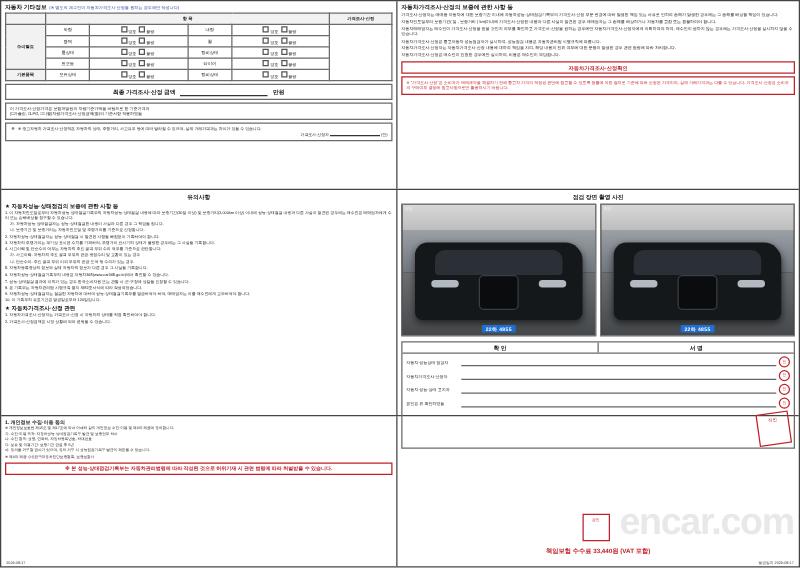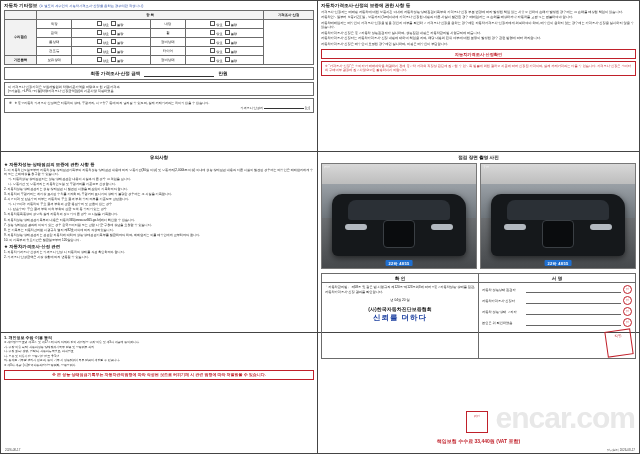--- a/index.html
+++ b/index.html
@@ -242,33 +242,20 @@
           <div class="photolabel">후면</div>
         </div>
       </div>
 
       <div style="border:0.5px solid #6b6b6b;margin-top:4px;">
         <div class="signhead">
           <div>확 인</div>
           <div>서 명</div>
         </div>
         <div class="signbody">
-          <div class="signL">
-            <div>「자동차관리법」 제58조 및 같은 법 시행규칙 제120조·제123조의3에 따라 □중고자동차성능·상태를 점검, 자동차가격조사·산정 결과를 확인합니다.</div>
-            <div style="margin-top:4px;text-align:center;">
-              <span>년</span>
-              <span>04</span>월
-              <span>20</span>
-              <span>일</span>
-            </div>
-            <div class="assoc">
-              <div class="org">(사)한국자동차진단보증협회</div>
-              <div class="big">신뢰를 더하다</div>
-            </div>
-          </div>
           <div class="signR">
             <div class="sigline">
               <span class="lbl">자동차 성능상태 점검자</span>
               <span class="ln"></span>
               <span class="stamp">인</span>
             </div>
             <div class="sigline">
               <span class="lbl">자동차가격조사·산정자</span>
               <span class="ln"></span>
               <span class="stamp">인</span>

